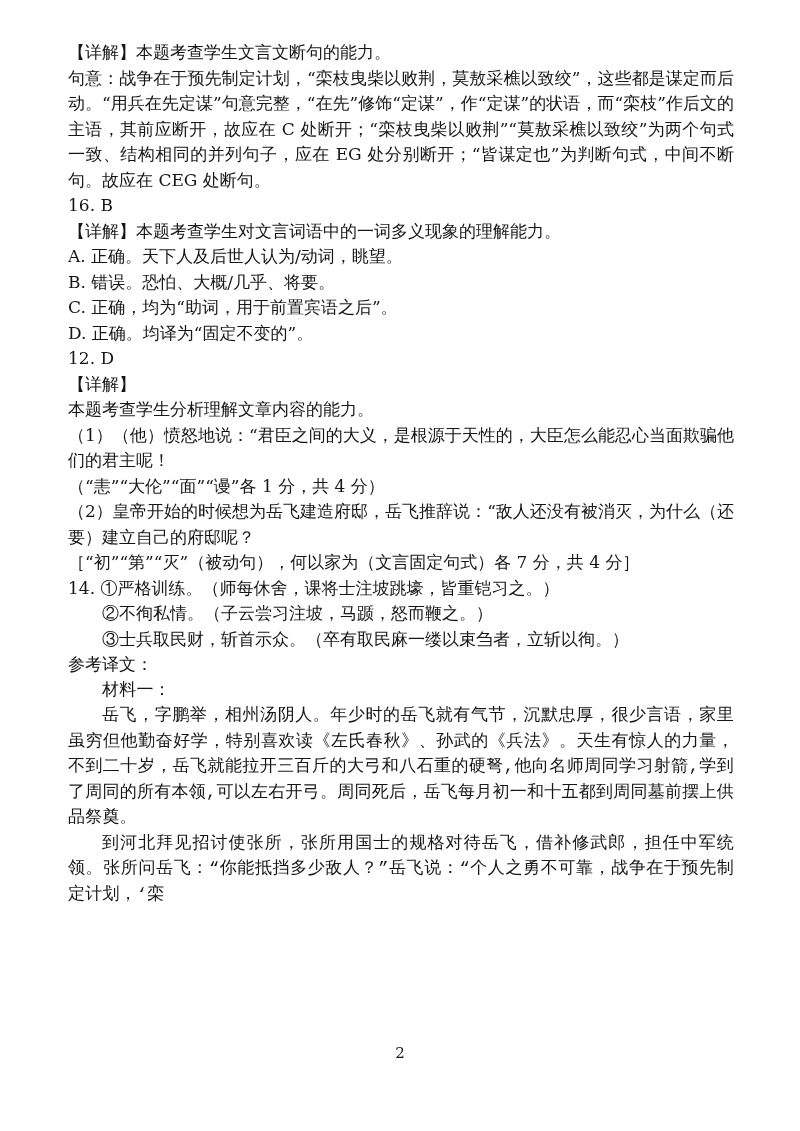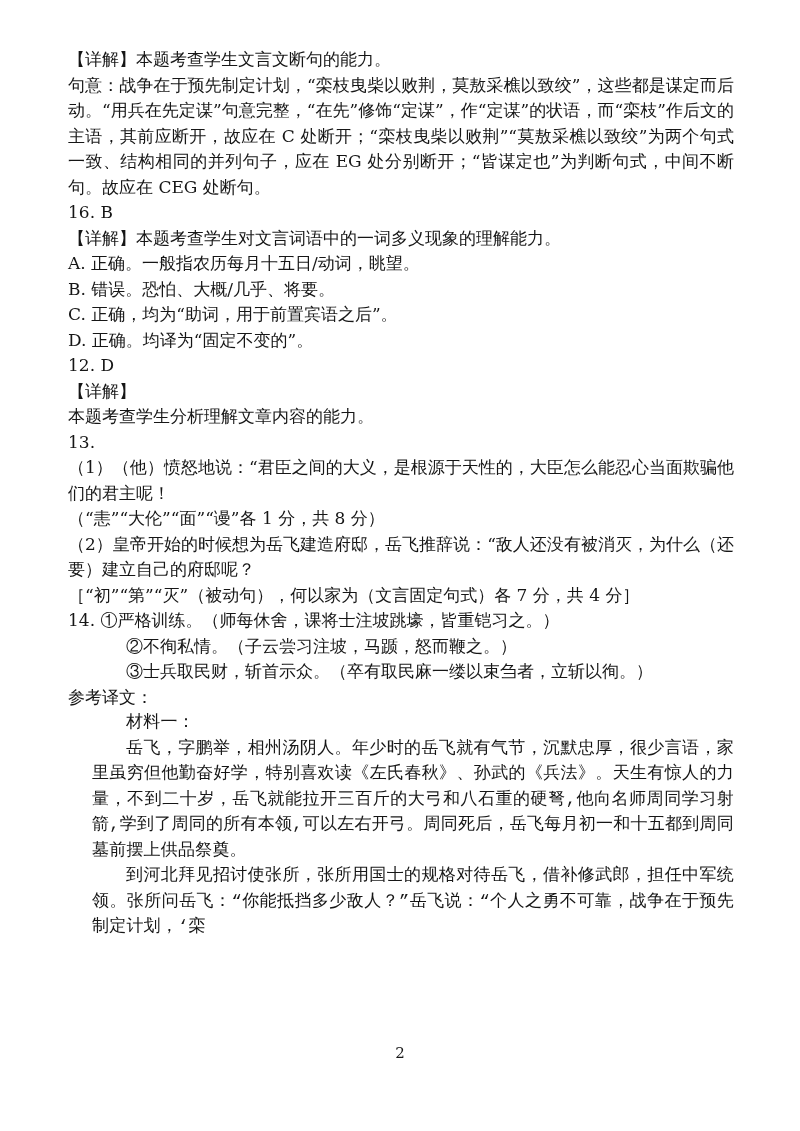--- a/index.html
+++ b/index.html
@@ -13,33 +13,33 @@
     height: 1131px;
     margin: 0 auto;
     background: #ffffff;
     box-sizing: border-box;
     overflow: hidden;
     font-family: "DejaVu Serif", "Liberation Serif", serif;
     color: #161616;
   }
   .doc-body {
     position: absolute;
-    top: 47px;
+    top: 40px;
     left: 68px;
     right: 66px;
     font-size: 17px;
     line-height: 25.5px;
     text-align: justify;
   }
   p.para {
     margin: 0;
     padding: 0;
   }
   p.para.flush { text-indent: 0; }
-  p.para.indent { text-indent: 2em; margin-left: 24px; }
+  p.para.indent { text-indent: 2em; }
   p.para.kai { letter-spacing: 0.2px; font-family: Liberation Mono, monospace; }
   .page-number {
     position: absolute;
     top: 1044px;
     left: 0;
     width: 100%;
     text-align: center;
     font-size: 15px;
     line-height: 18px;
     color: #161616;
@@ -47,30 +47,29 @@
 </style>
 </head>
 <body>
 
 <div class="page">
   <main class="doc-body">
       <p class="para flush">【详解】本题考查学生文言文断句的能力。</p>
       <p class="para flush">句意：战争在于预先制定计划，“栾枝曳柴以败荆，莫敖采樵以致绞”，这些都是谋定而后动。“用兵在先定谋”句意完整，“在先”修饰“定谋”，作“定谋”的状语，而“栾枝”作后文的主语，其前应断开，故应在 C 处断开；“栾枝曳柴以败荆”“莫敖采樵以致绞”为两个句式一致、结构相同的并列句子，应在 EG 处分别断开；“皆谋定也”为判断句式，中间不断句。故应在 CEG 处断句。</p>
       <p class="para flush">16. B</p>
       <p class="para flush">【详解】本题考查学生对文言词语中的一词多义现象的理解能力。</p>
-      <p class="para flush">A. 正确。一般指农历每月十五日/动词，眺望。</p>
+      <p class="para flush">A. 正确。天下人及后世人认为/动词，眺望。</p>
       <p class="para flush">B. 错误。恐怕、大概/几乎、将要。</p>
       <p class="para flush">C. 正确，均为“助词，用于前置宾语之后”。</p>
       <p class="para flush">D. 正确。均译为“固定不变的”。</p>
       <p class="para flush">12. D</p>
       <p class="para flush">【详解】</p>
       <p class="para flush">本题考查学生分析理解文章内容的能力。</p>
-      <p class="para flush">13.</p>
       <p class="para flush">（1）（他）愤怒地说：“君臣之间的大义，是根源于天性的，大臣怎么能忍心当面欺骗他们的君主呢！</p>
-      <p class="para flush">（“恚”“大伦”“面”“谩”各 1 分，共 8 分）</p>
+      <p class="para flush">（“恚”“大伦”“面”“谩”各 1 分，共 4 分）</p>
       <p class="para flush">（2）皇帝开始的时候想为岳飞建造府邸，岳飞推辞说：“敌人还没有被消灭，为什么（还要）建立自己的府邸呢？</p>
       <p class="para flush">［“初”“第”“灭”（被动句），何以家为（文言固定句式）各 7 分，共 4 分］</p>
       <p class="para flush">14. ①严格训练。（师每休舍，课将士注坡跳壕，皆重铠习之。）</p>
       <p class="para indent">②不徇私情。（子云尝习注坡，马踬，怒而鞭之。）</p>
       <p class="para indent">③士兵取民财，斩首示众。（卒有取民麻一缕以束刍者，立斩以徇。）</p>
       <p class="para flush">参考译文：</p>
       <p class="para indent kai">材料一：</p>
       <p class="para indent kai">岳飞，字鹏举，相州汤阴人。年少时的岳飞就有气节，沉默忠厚，很少言语，家里虽穷但他勤奋好学，特别喜欢读《左氏春秋》、孙武的《兵法》。天生有惊人的力量，不到二十岁，岳飞就能拉开三百斤的大弓和八石重的硬弩,他向名师周同学习射箭,学到了周同的所有本领,可以左右开弓。周同死后，岳飞每月初一和十五都到周同墓前摆上供品祭奠。</p>
       <p class="para indent kai">到河北拜见招讨使张所，张所用国士的规格对待岳飞，借补修武郎，担任中军统领。张所问岳飞：“你能抵挡多少敌人？”岳飞说：“个人之勇不可靠，战争在于预先制定计划，‘栾</p>
     </main>

